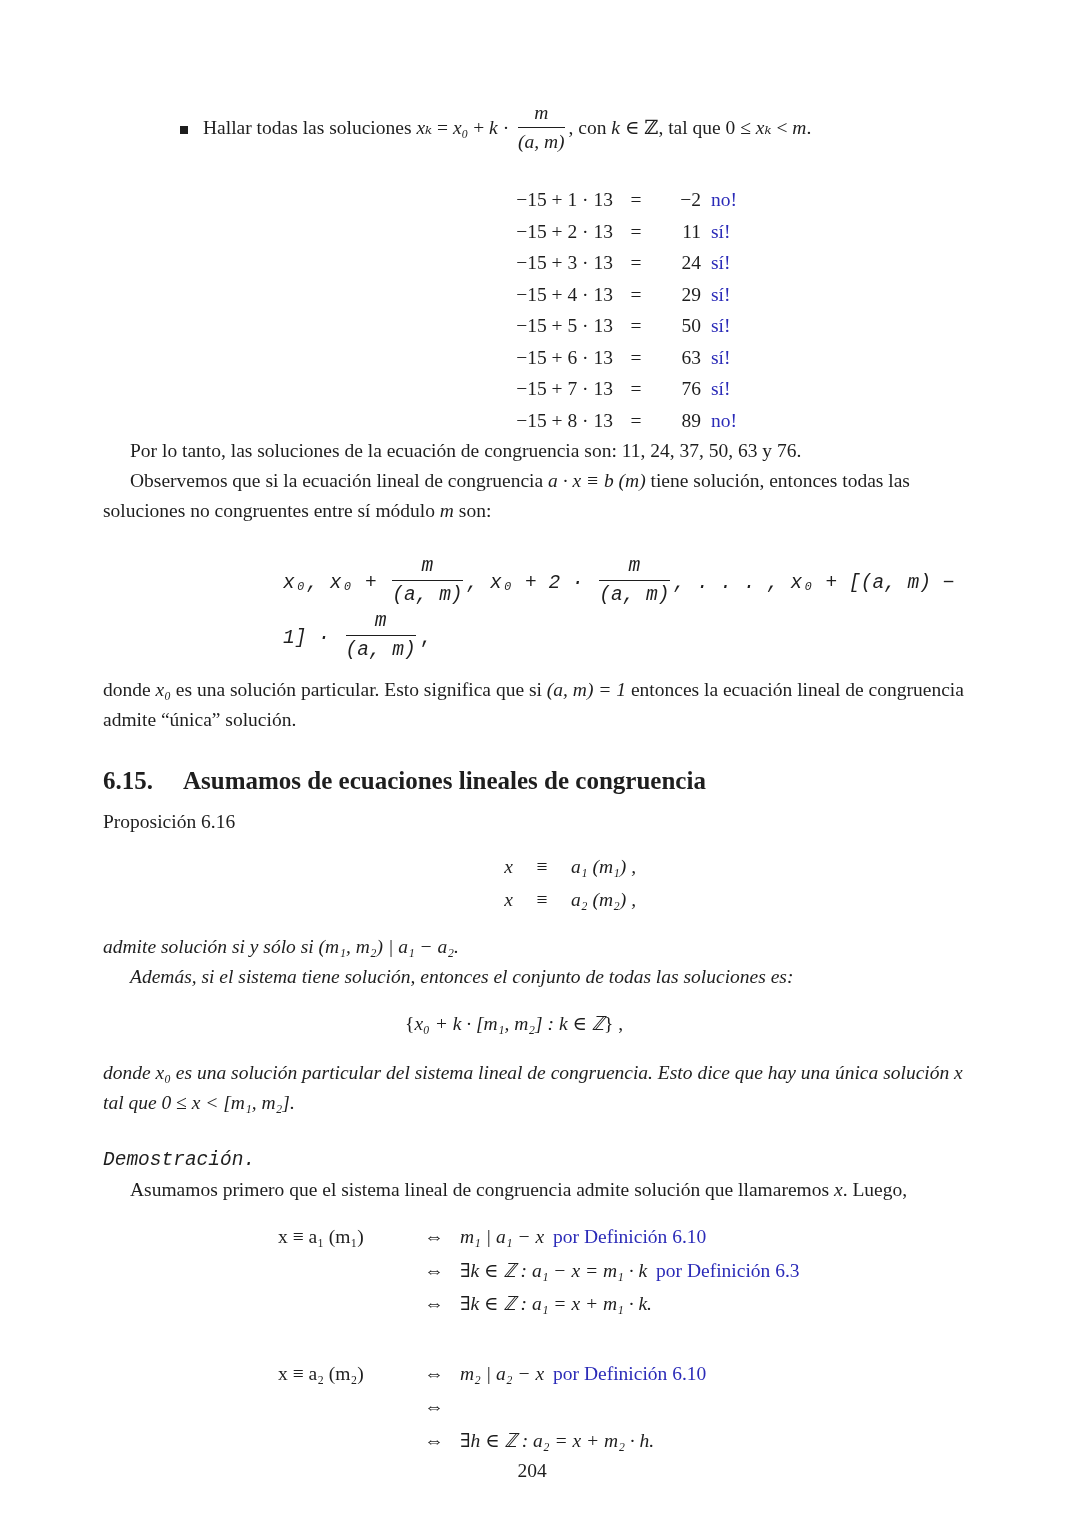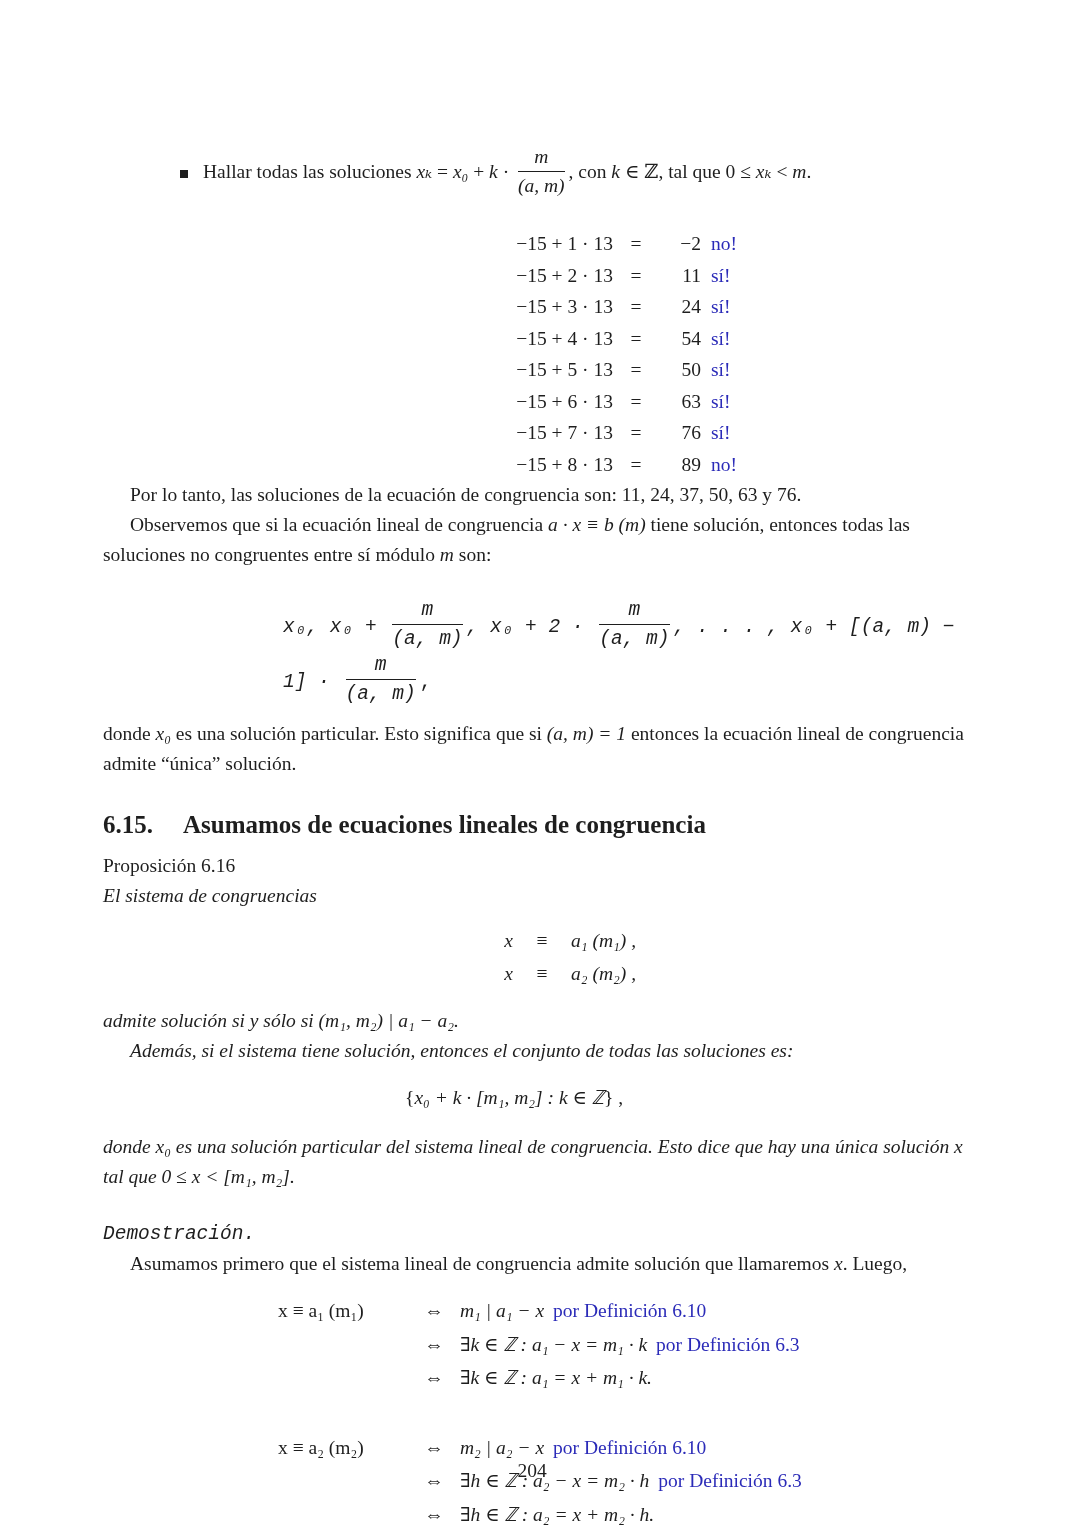--- a/index.html
+++ b/index.html
@@ -17,21 +17,21 @@
   .mi { font-style:italic; }
   .blue { color:var(--blue,#2b2bb8); }
   .italic { font-style:italic; }
 
   
   .frac { display:inline-block; text-align:center; vertical-align:middle; margin:0 4px; font-style:italic; line-height:26px; position:relative; top:-2px; }
   .frac .num { display:block; padding:0 5px 1px 5px; border-bottom:1.4px solid currentColor; }
   .frac .den { display:block; padding-top:1px; }
 
   
-  .bullet-line { display:flex; align-items:center; margin-left:77px; min-height:62px;margin-top:44px; }
+  .bullet-line { display:flex; align-items:center; margin-left:77px; min-height:62px; }
   .bullet-sq { width:8px; height:8px; background:var(--ink,#1e1e1e); flex:0 0 auto; margin-right:15px; position:relative; top:1px; }
   .bullet-text { line-height:26px; }
 
   
   .solutions { width:fit-content; margin:24px 0 0 392px; }
   .sol-row { display:grid; grid-template-columns:118px 46px 42px auto; line-height:31.5px; }
   .sol-row .lhs { text-align:right; }
   .sol-row .rel { text-align:center; }
   .sol-row .val { text-align:right; }
   .sol-row .verdict { margin-left:10px; }
@@ -100,21 +100,21 @@
     </div>
       <div class="sol-row">
       <span class="lhs">−15 + 3 · 13</span>
       <span class="rel">=</span>
       <span class="val">24</span>
       <span class="verdict blue">sí!</span>
     </div>
       <div class="sol-row">
       <span class="lhs">−15 + 4 · 13</span>
       <span class="rel">=</span>
-      <span class="val">54</span>
+      <span class="val">29</span>
       <span class="verdict blue">sí!</span>
     </div>
       <div class="sol-row">
       <span class="lhs">−15 + 5 · 13</span>
       <span class="rel">=</span>
       <span class="val">50</span>
       <span class="verdict blue">sí!</span>
     </div>
       <div class="sol-row">
       <span class="lhs">−15 + 6 · 13</span>
@@ -142,21 +142,20 @@
 
   <div class="display-formula"><span class="mi">x₀, x₀ + </span><span class="frac"><span class="num">m</span><span class="den">(a, m)</span></span><span class="mi">, x₀ + 2 · </span><span class="frac"><span class="num">m</span><span class="den">(a, m)</span></span><span class="mi">, . . . , x₀ + [(a, m) − 1] · </span><span class="frac"><span class="num">m</span><span class="den">(a, m)</span></span><span>,</span></div>
 
   <p class="body p-dondex0"><span>donde </span><span class="mi">x₀</span><span> es una solución particular. Esto significa que si </span><span class="mi">(a, m) = 1</span><span> entonces la ecuación lineal de congruencia admite “única” solución.</span></p>
 
   <h2 class="section">
     <span class="secnum">6.15.</span><span>Asumamos de ecuaciones lineales de congruencia</span>
   </h2>
 
   <p class="prop-head">Proposición 6.16</p>
-  <p class="prop-intro">El sistema de congruencias</p>
 
   <div class="system">
 
   <div class="sys-row">
       <span class="lhs">x</span>
       <span class="rel">≡</span>
       <span class="rhs">a₁ (m₁) ,</span>
     </div>
       <div class="sys-row">
       <span class="lhs">x</span>
@@ -197,21 +196,20 @@
   <div class="proof-block pb2">
 
   <div class="proof-row">
       <span class="lhs">x ≡ a₂ (m₂)</span>
       <span class="arrow">⇔</span>
       <span><span class="math">m₂ | a₂ − x</span><span class="note blue">por Definición 6.10</span></span>
     </div>
       <div class="proof-row">
       <span class="lhs"></span>
       <span class="arrow">⇔</span>
-      <span><span class="math">∃h ∈ ℤ : a₂ − x = m₂ · h</span><span class="note blue">por Definición 6.3</span></span>
     </div>
       <div class="proof-row">
       <span class="lhs"></span>
       <span class="arrow">⇔</span>
       <span><span class="math">∃h ∈ ℤ : a₂ = x + m₂ · h.</span></span>
     </div>
     </div>
 
   <div class="footer">204</div>
 

